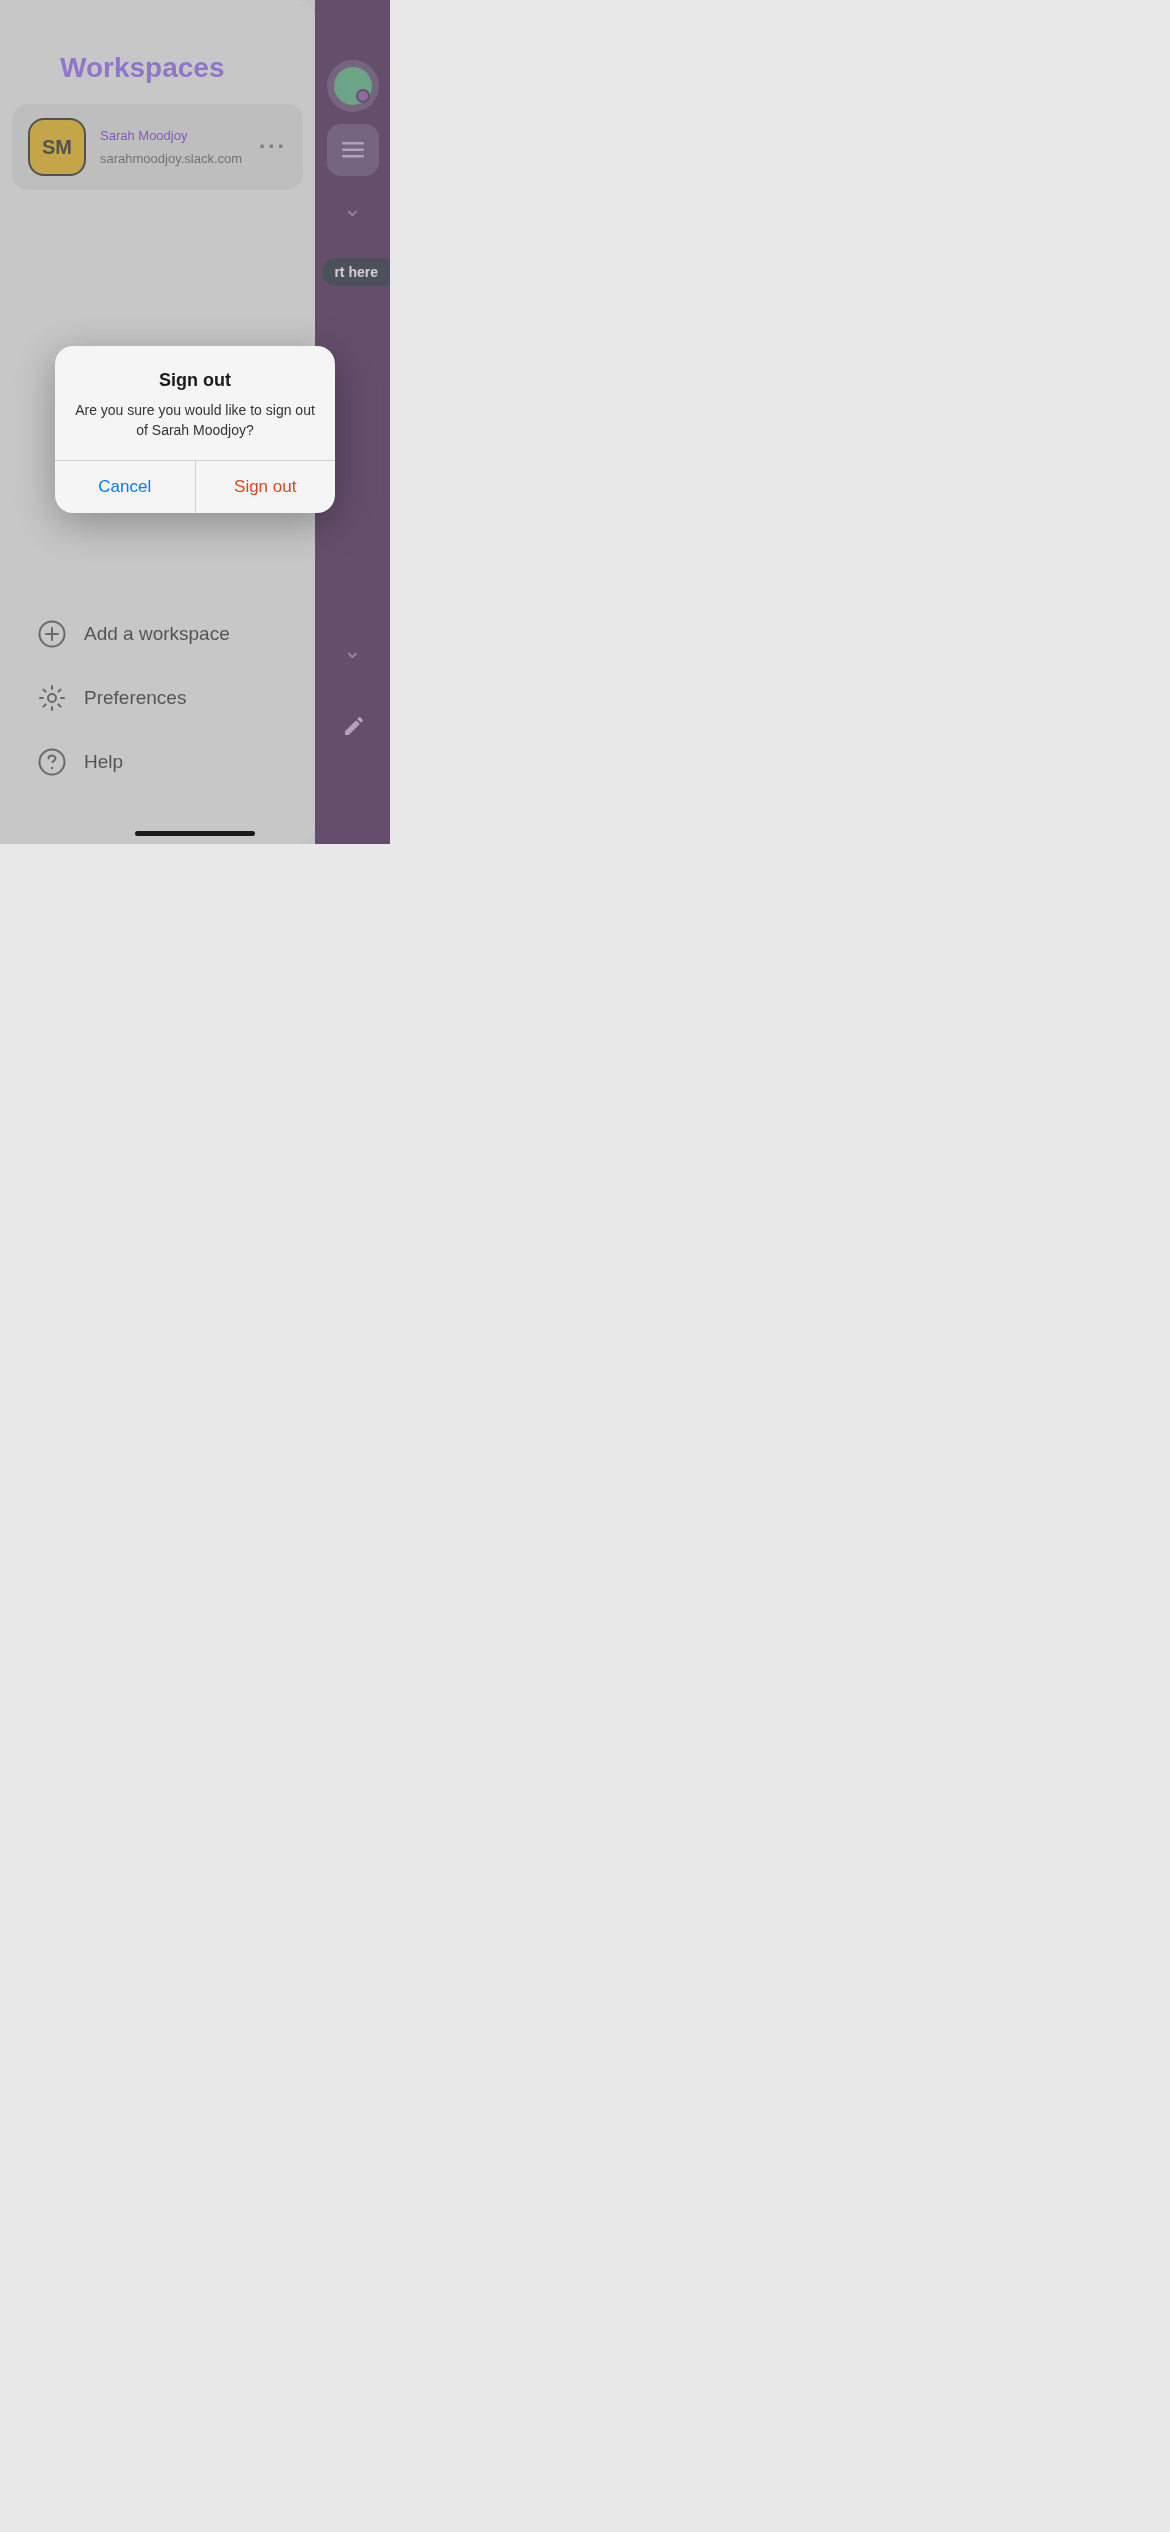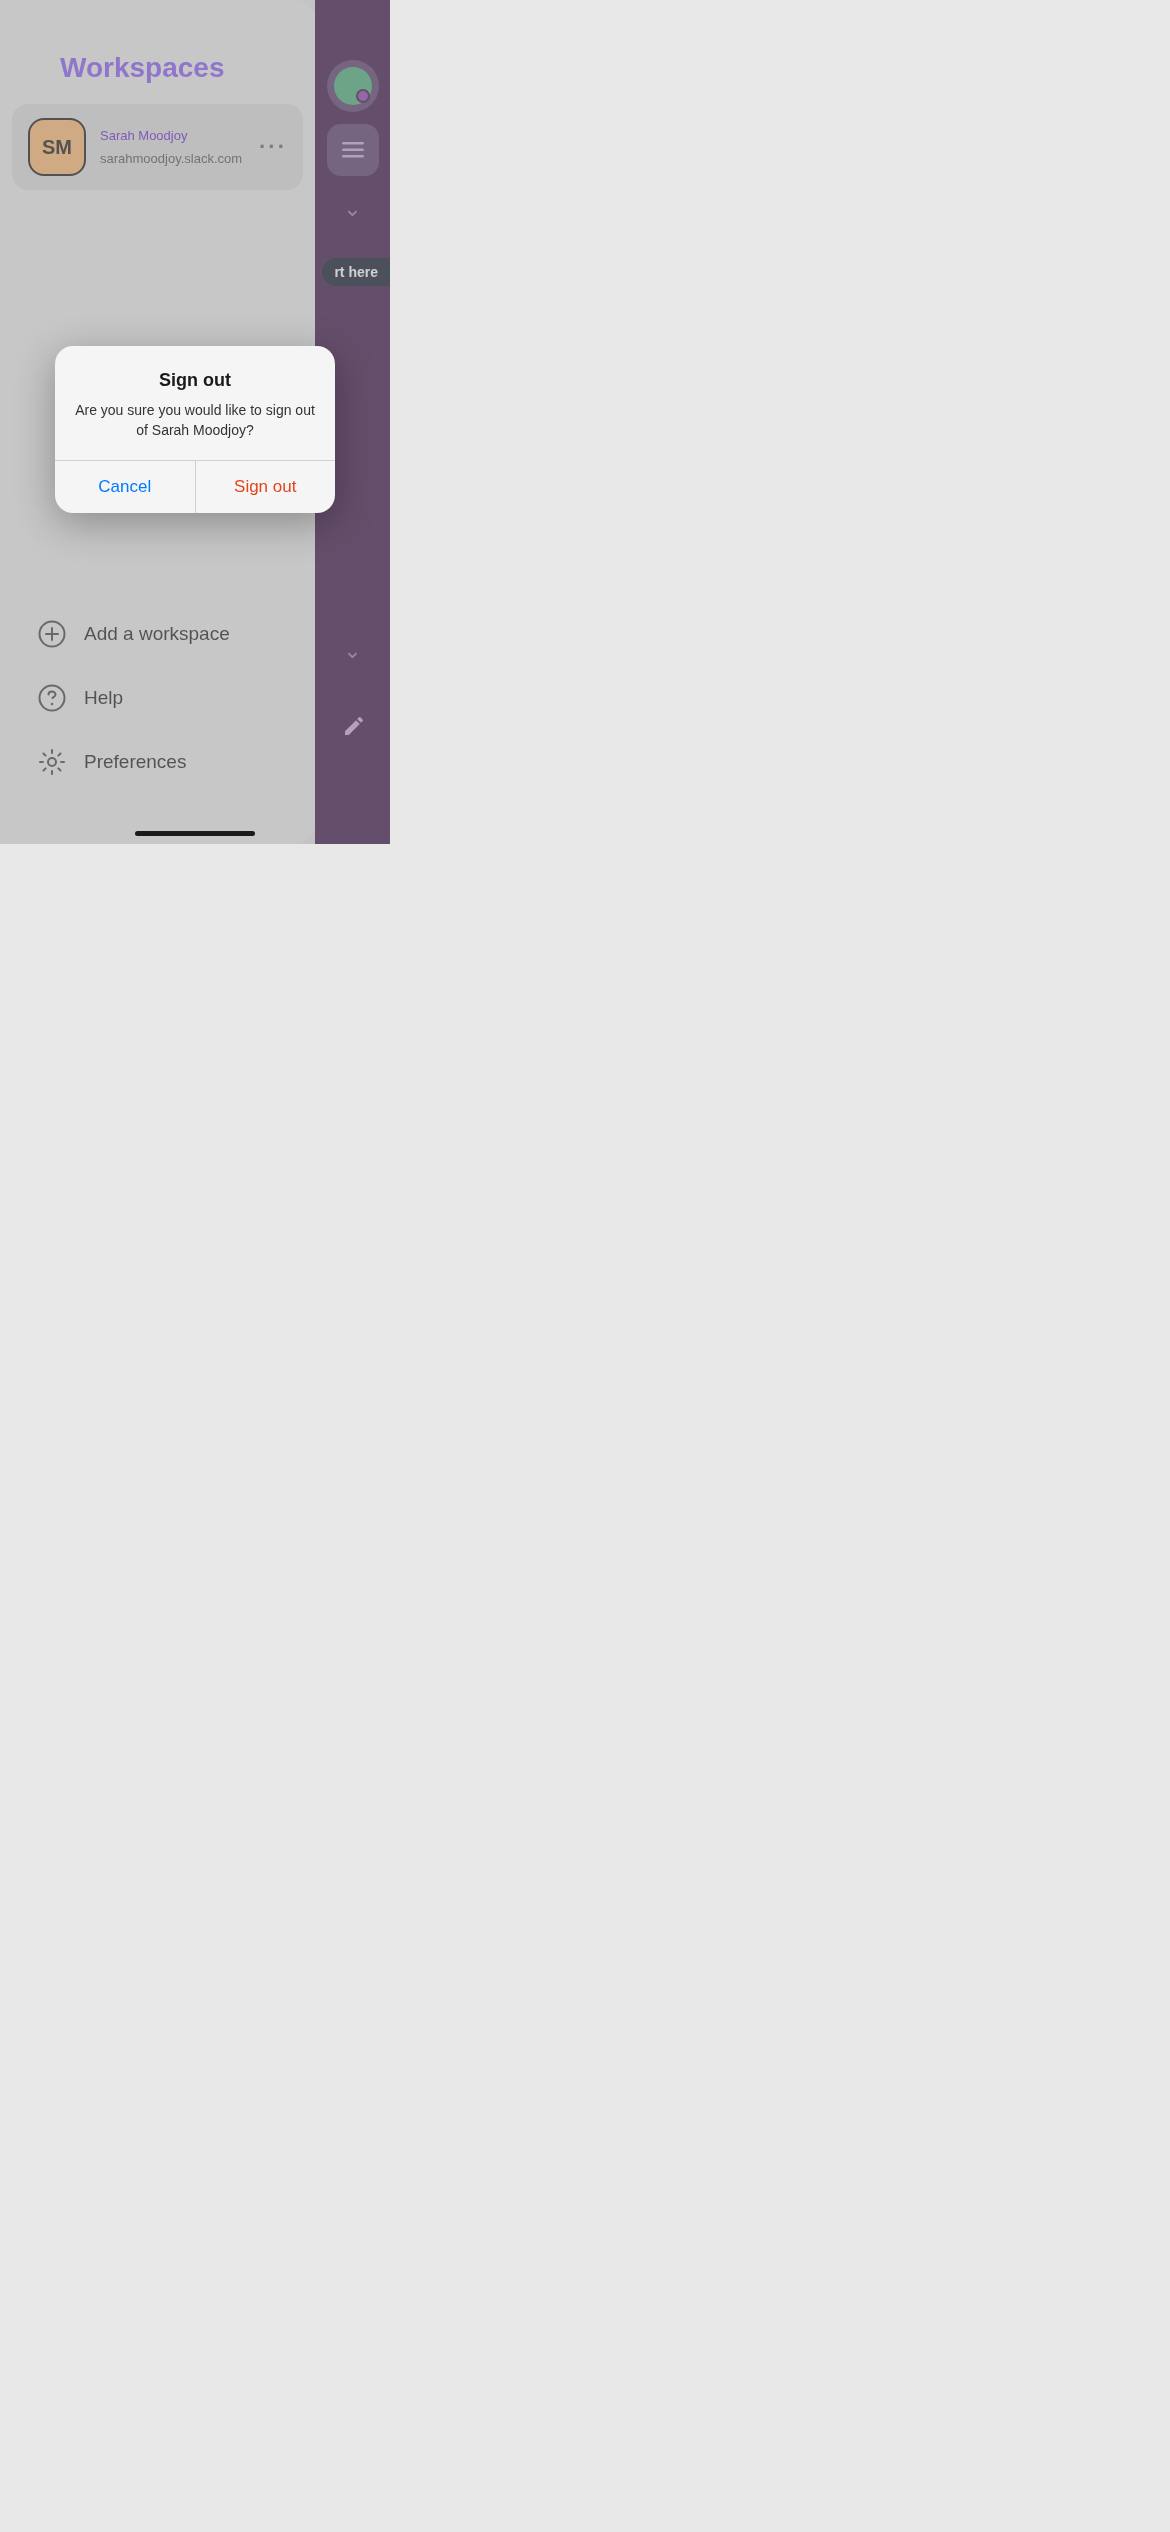--- a/index.html
+++ b/index.html
@@ -111,21 +111,21 @@
       background: #e0dee0;
       margin: 0 12px;
       padding: 14px 16px;
       border-radius: 16px;
     }
 
     .workspace-avatar {
       width: 58px;
       height: 58px;
       border-radius: 16px;
-      background: #fdba74;
+      background: #eab308;
       border: 2.5px solid #1a1a1a;
       display: flex;
       align-items: center;
       justify-content: center;
       font-size: 20px;
       font-weight: 700;
       color: #1a1a1a;
       flex-shrink: 0;
     }
 
@@ -329,37 +329,37 @@
             <circle cx="14" cy="14" r="12.5" stroke="#444" stroke-width="2"></circle>
             <path d="M14 8v12M8 14h12" stroke="#444" stroke-width="2" stroke-linecap="round"></path>
           </svg>
         </div>
         <span class="bottom-menu-label">Add a workspace</span>
       </div>
 
       <div class="bottom-menu-item">
         <div class="bottom-menu-icon">
           <svg width="28" height="28" viewBox="0 0 28 28" fill="none">
+            <circle cx="14" cy="14" r="4" stroke="#444" stroke-width="2"></circle>
+            <path d="M14 2v3M14 23v3M2 14h3M23 14h3M5.5 5.5l2.1 2.1M20.4 20.4l2.1 2.1M5.5 22.5l2.1-2.1M20.4 7.6l2.1-2.1" stroke="#444" stroke-width="2" stroke-linecap="round"></path>
+          </svg>
+        </div>
+        <span class="bottom-menu-label">Preferences</span>
+      </div>
+
+      <div class="bottom-menu-item">
+        <div class="bottom-menu-icon">
+          <svg width="28" height="28" viewBox="0 0 28 28" fill="none">
             <circle cx="14" cy="14" r="12.5" stroke="#444" stroke-width="2"></circle>
             <path d="M10.5 10.5C10.5 8.5 12 7.5 14 7.5s3.5 1.5 3.5 3c0 2-2 2.5-3 3.5" stroke="#444" stroke-width="2" stroke-linecap="round"></path>
             <circle cx="14" cy="20" r="1.2" fill="#444"></circle>
           </svg>
         </div>
         <span class="bottom-menu-label">Help</span>
       </div>
-
-      <div class="bottom-menu-item">
-        <div class="bottom-menu-icon">
-          <svg width="28" height="28" viewBox="0 0 28 28" fill="none">
-            <circle cx="14" cy="14" r="4" stroke="#444" stroke-width="2"></circle>
-            <path d="M14 2v3M14 23v3M2 14h3M23 14h3M5.5 5.5l2.1 2.1M20.4 20.4l2.1 2.1M5.5 22.5l2.1-2.1M20.4 7.6l2.1-2.1" stroke="#444" stroke-width="2" stroke-linecap="round"></path>
-          </svg>
-        </div>
-        <span class="bottom-menu-label">Preferences</span>
-      </div>
     </div>
   </div>
 
   <div class="overlay">
     <div class="dialog">
       <div class="dialog-content">
         <div class="dialog-title">Sign out</div>
         <div class="dialog-message">Are you sure you would like to sign out of Sarah Moodjoy?</div>
       </div>
       <div class="dialog-divider-h"></div>

